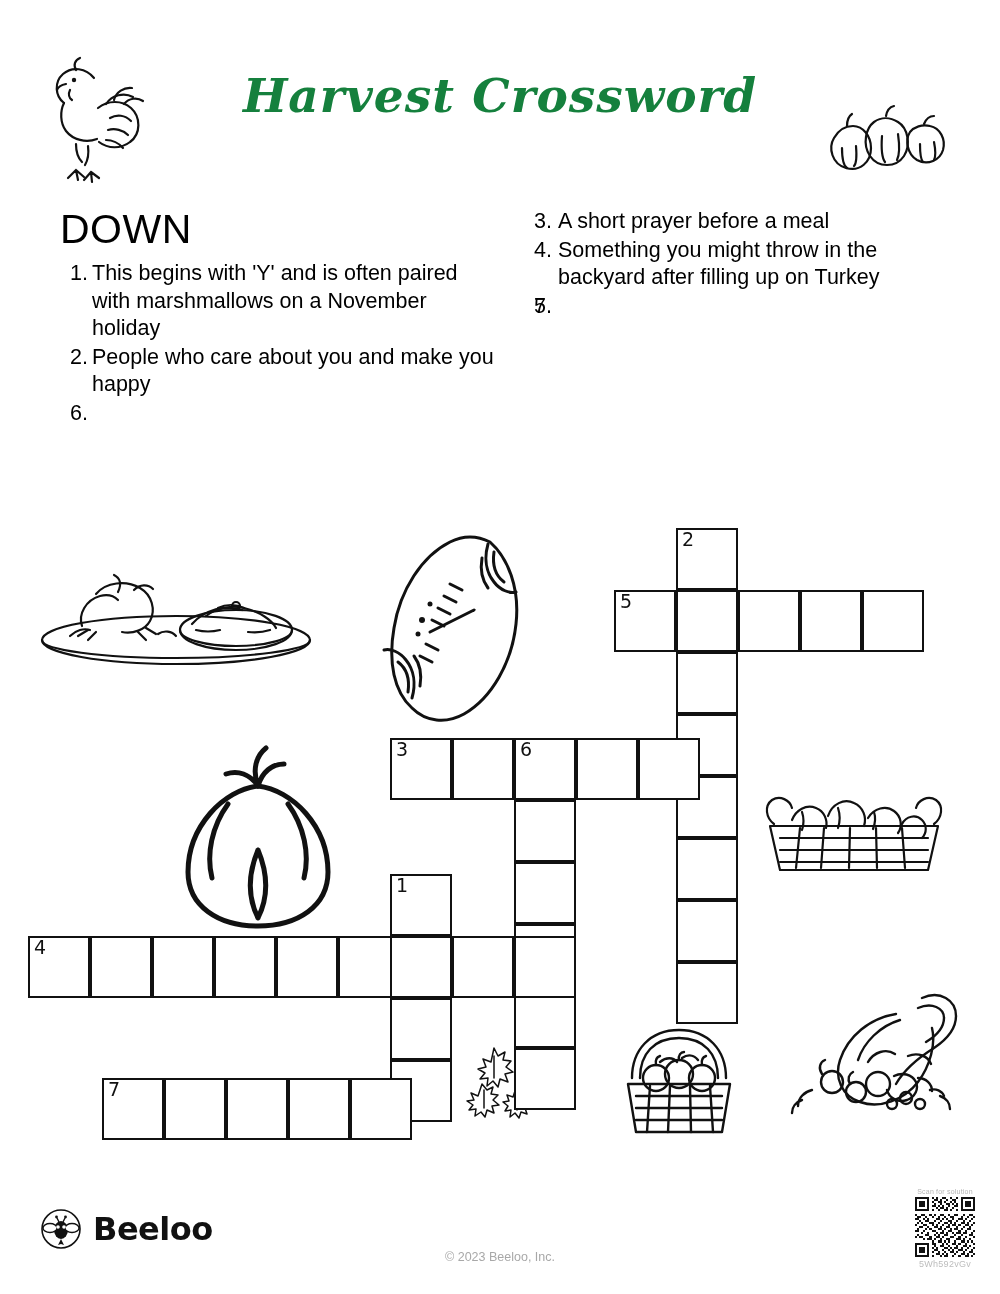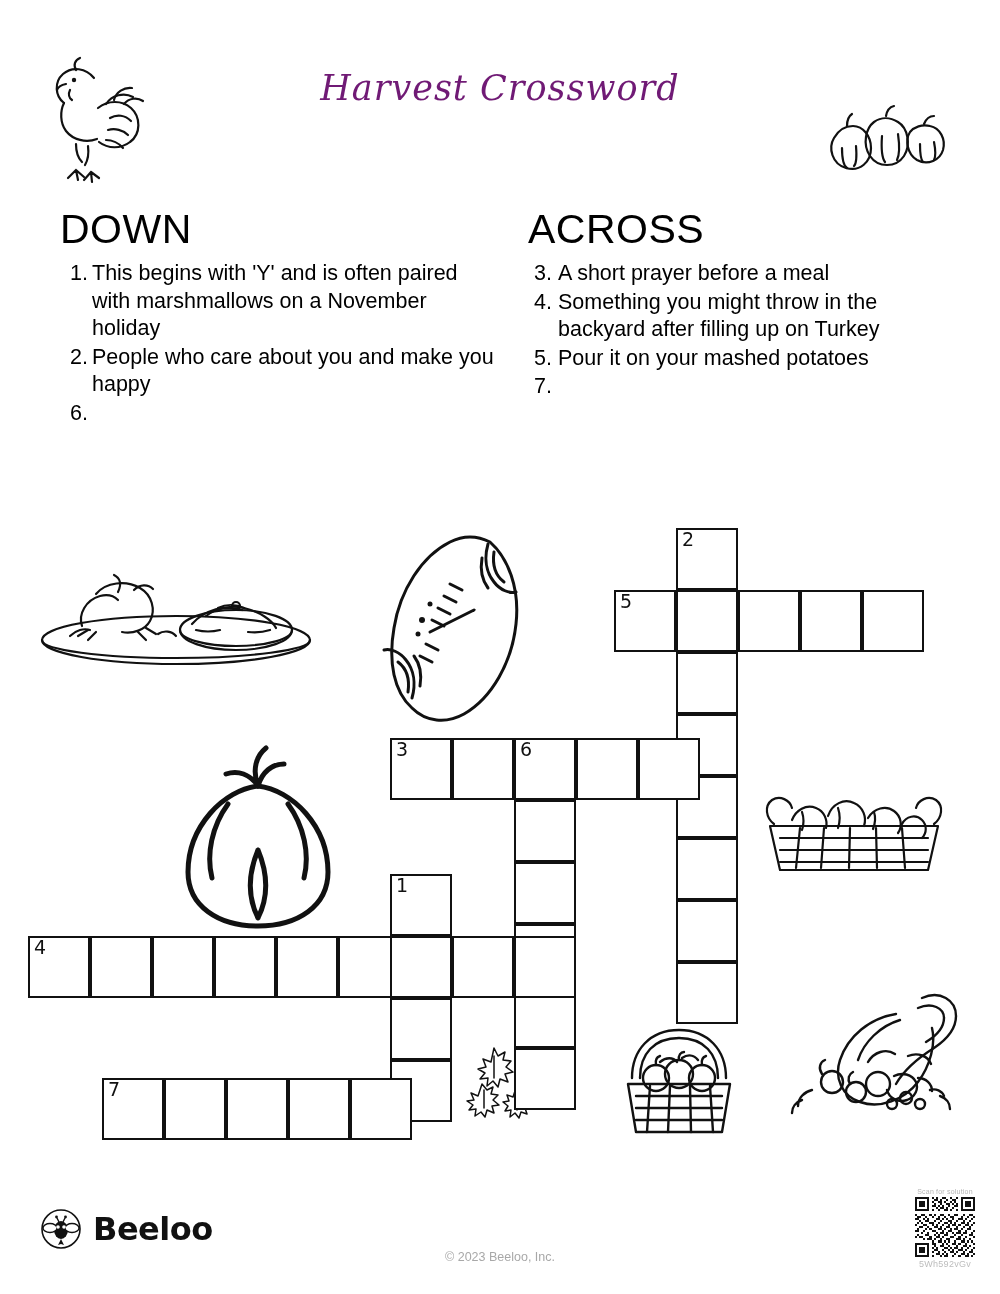--- a/index.html
+++ b/index.html
@@ -13,24 +13,24 @@
   }
   .page { position: relative; width: 1000px; height: 1294px; background: #fff; }
 
   
   .header { position: absolute; left: 0; top: 0; width: 1000px; height: 195px; }
   .title {
     position: absolute; left: 0; top: 68px; width: 1000px;
     text-align: center;
     font-family: "DejaVu Serif", serif;
     font-style: italic;
-    font-size: 35px;
-    font-weight: 400;
+    font-size: 47px;
+    font-weight: 700;
     letter-spacing: 1px;
-    color: #701a75;
+    color: #15803d;
     white-space: nowrap;
   }
   .subtitle {
     position: absolute; left: 0; top: 143px; width: 1000px;
     text-align: center;
     font-family: "DejaVu Serif", serif;
     font-style: italic;
     font-size: 16.5px;
     color: #000;
     white-space: nowrap;
@@ -169,33 +169,31 @@
         <span class="num">2.</span>
         <span>People who care about you and make you happy</span>
       </li>
       <li>
         <span class="num">6.</span>
       </li>
     </ol>
   </div>
 
   <div class="clue-col across">
-    <div class="clue-heading">ACROSS</div>
     <ol class="clue-list">
       <li>
         <span class="num">3.</span>
         <span>A short prayer before a meal</span>
       </li>
       <li>
         <span class="num">4.</span>
         <span>Something you might throw in the backyard after filling up on Turkey</span>
       </li>
       <li>
         <span class="num">5.</span>
-        <span>Pour it on your mashed potatoes</span>
       </li>
       <li>
         <span class="num">7.</span>
       </li>
     </ol>
   </div>
 
   <div class="clip" style="left:36px; top:556px; width:280px; height:115px;">
     <svg viewBox="0 0 280 115" fill="none" stroke="#111" stroke-width="2.2" stroke-linecap="round" stroke-linejoin="round">
       <ellipse cx="140" cy="84" rx="134" ry="24"></ellipse>

